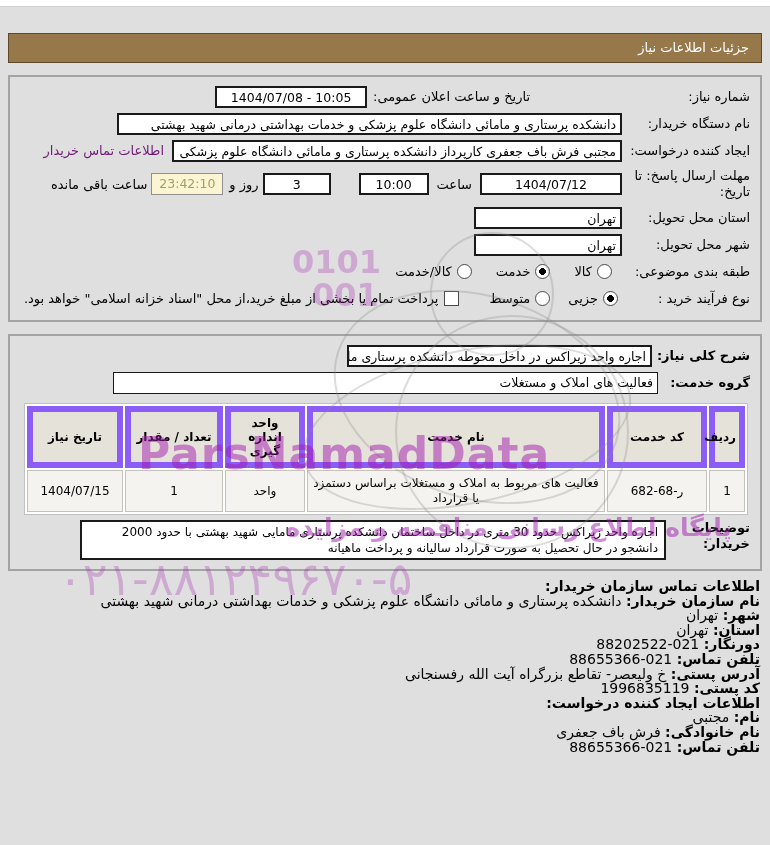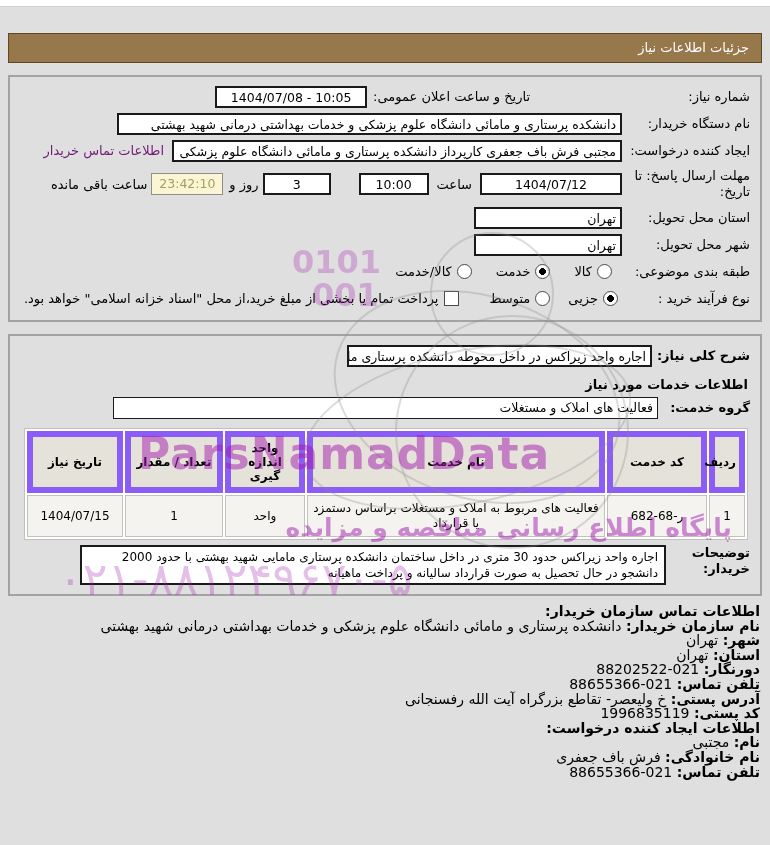--- a/index.html
+++ b/index.html
@@ -159,21 +159,20 @@
       <span>پرداخت تمام یا بخشی از مبلغ خرید،از محل "اسناد خزانه اسلامی" خواهد بود.</span>
     </div>
   </div>
 
   <div class="panel">
     <div class="row">
       <span class="lbl b" style="width:98px">شرح کلی نیاز:</span>
       <div class="box w305">اجاره واحد زیراکس در داخل محوطه دانشکده پرستاری مامایی</div>
     </div>
 
-    <div class="section-heading">اطلاعات خدمات مورد نیاز</div>
 
     <div class="row">
       <span class="lbl b" style="width:92px">گروه خدمت:</span>
       <div class="box thin w545">فعالیت های  املاک و مستغلات</div>
     </div>
 
     <table class="svc-table">
       <colgroup>
         <col style="width:36px">
           <col style="width:100px">

